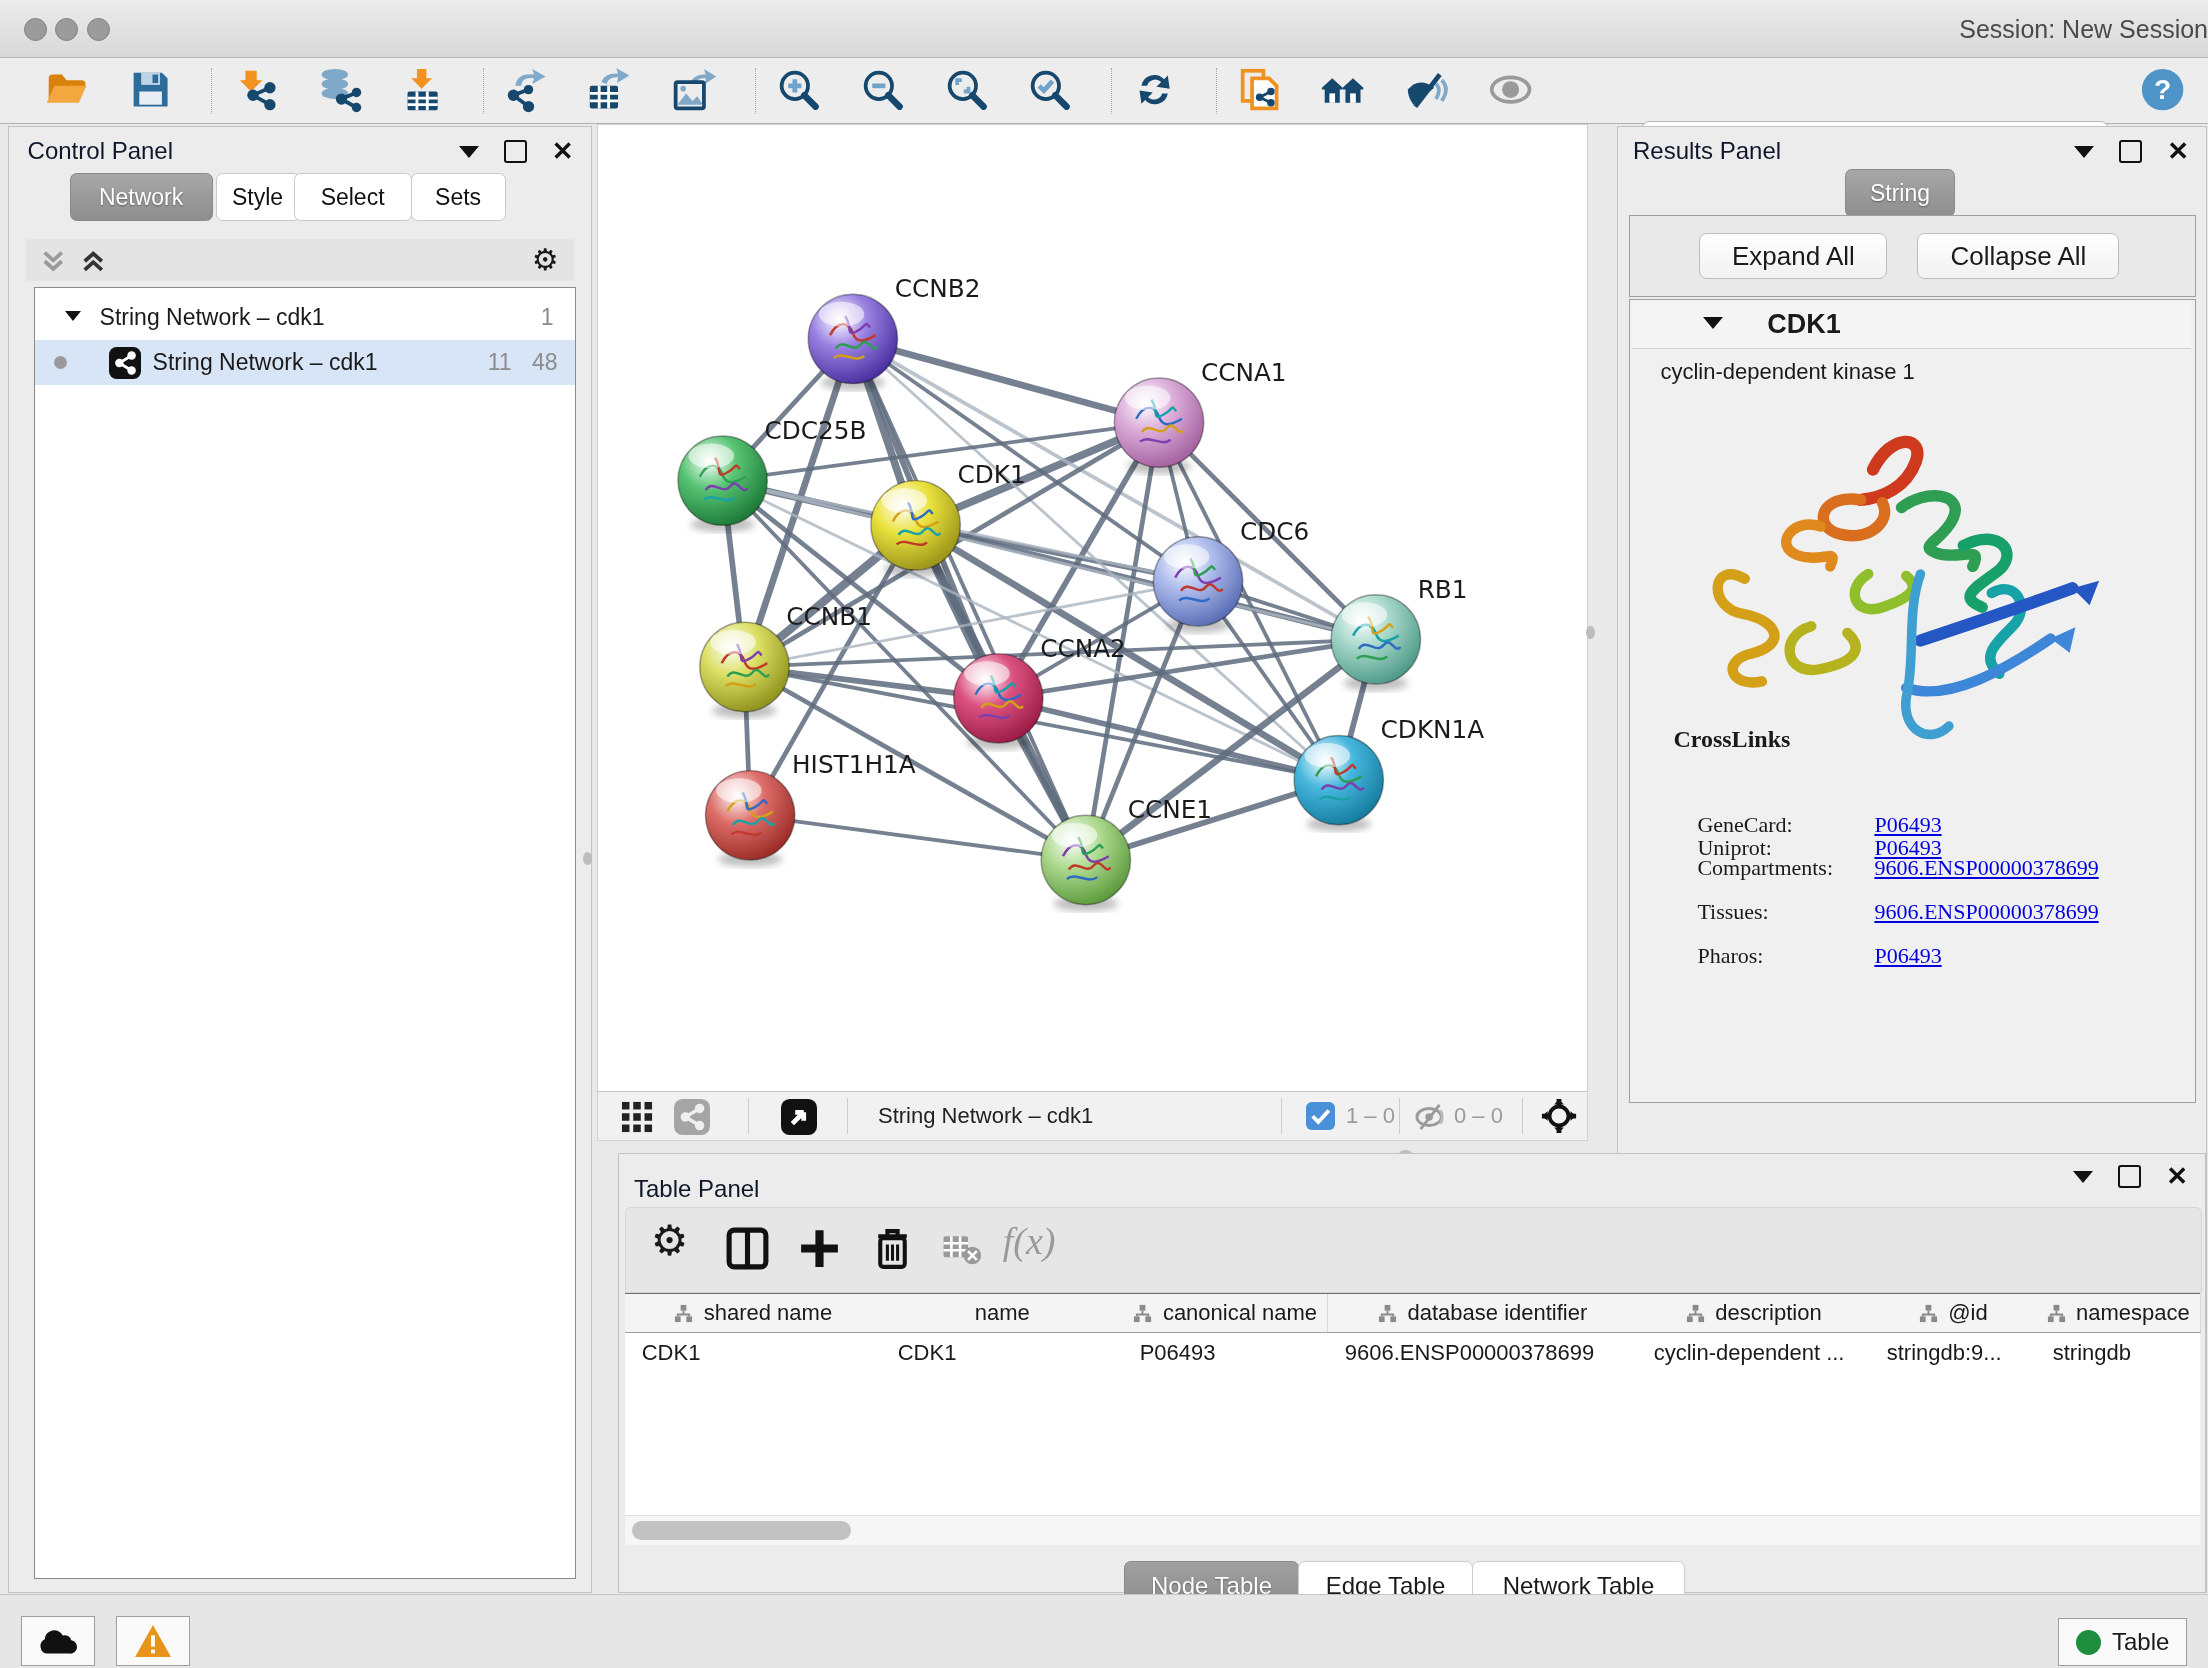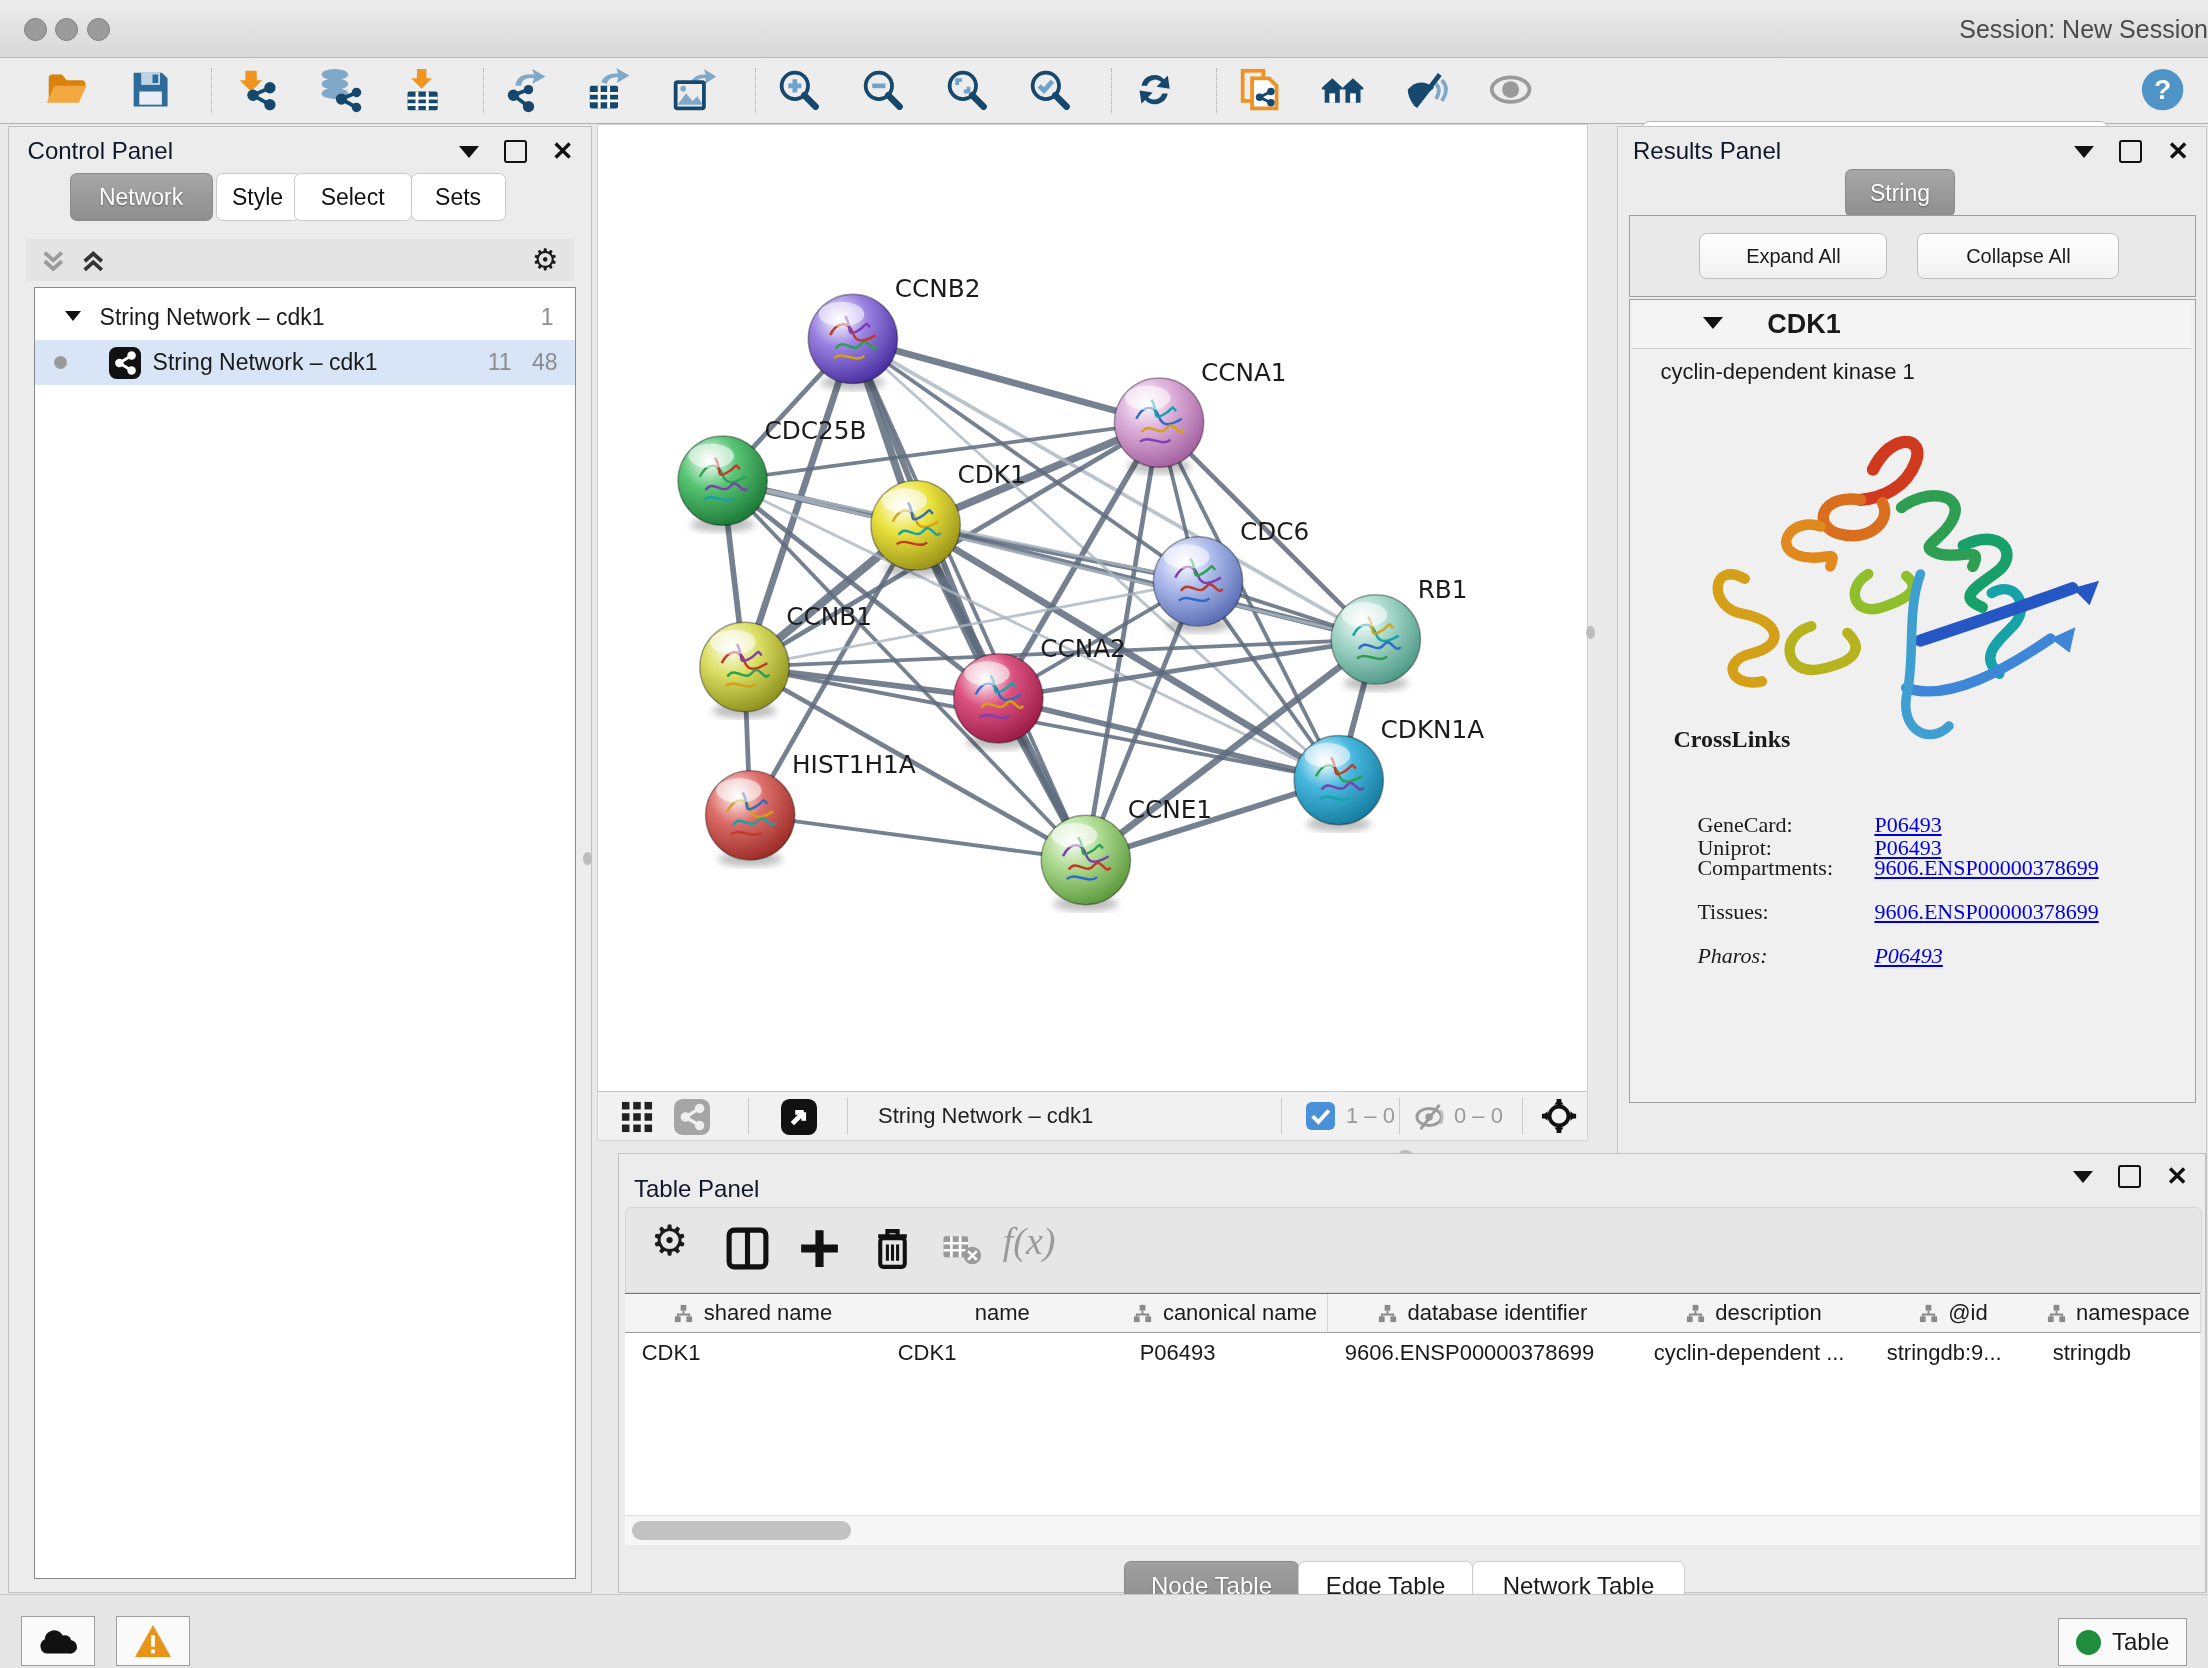--- a/index.html
+++ b/index.html
@@ -46,21 +46,21 @@
       border-top:1px solid #c4c4c4;}
   .ntb-sep{position:absolute;top:5.7px;height:36px;border-left:1px solid #cccccc;}
   #net-name{font-size:22px;color:#222;}
   .cnt-txt{font-size:22px;color:#9a9a9a;}
   .splitter-dot{width:13.3px;height:8.6px;border-radius:50%;background:#bdbdbd;}
   .vsplit-dot{width:8.6px;height:13.3px;border-radius:50%;background:#bdbdbd;}
   
   #results-panel{left:1617px;top:126px;width:588px;height:1465px;background:#ececec;border:1px solid #c2c2c2;}
   #rp-box1{left:11.4px;top:88px;width:565px;height:80px;border:1px solid #9f9f9f;background:#e9e9e9;}
   .rp-btn{position:absolute;top:17px;height:44px;background:linear-gradient(#ffffff,#f1f1f1);
-     border:1px solid #bdbdbd;border-radius:7.6px;font-size:20px;display:flex;align-items:center;justify-content:center;}
+     border:1px solid #bdbdbd;border-radius:7.6px;font-size:26px;display:flex;align-items:center;justify-content:center;}
   #rp-box2{left:11.4px;top:172px;width:565px;height:802px;border:1px solid #9f9f9f;background:#f0f0f0;}
   #rp-sec-head{position:absolute;left:1.9px;top:1.9px;width:559px;height:46px;background:#f4f4f4;border-bottom:1px solid #cfcfcf;}
   #rp-gene{font-size:27px;font-weight:bold;}
   #rp-desc{font-size:22px;}
   .serif{font-family:"Liberation Serif",serif;}
   #crosslinks-title{font-size:24px;font-weight:bold;}
   .cl-row{position:absolute;left:67px;width:485px;height:44px;font-size:22px;}
   .cl-row a{color:#0000dd;text-decoration:underline;}
   
   #table-panel{left:618px;top:1153px;width:1586px;height:438px;background:#ececec;border:1px solid #c2c2c2;}
@@ -633,21 +633,21 @@
           <path d="M255 180 C240 220 250 270 240 310 C235 345 265 360 285 340" stroke="#3f9fd0" stroke-width="10"></path>
         </g>
       </svg>
 
       <div id="crosslinks-title" class="serif abs" style="left:43px;top:426px">CrossLinks</div>
       <div id="crosslinks-rows">
           <div class="cl-row serif" style="top: 492px; margin-top: 43px;"><span>Uniprot:</span><a href="#" style="position: absolute; left: 177px;">P06493</a></div>
           <div class="cl-row serif" style="top: 512px;"><span>GeneCard:</span><a href="#" style="position: absolute; left: 177px;">P06493</a></div>
           <div class="cl-row serif" style="top: 555px;"><span>Compartments:</span><a href="#" style="position: absolute; left: 177px;">9606.ENSP00000378699</a></div>
           <div class="cl-row serif" style="top: 599px;"><span>Tissues:</span><a href="#" style="position: absolute; left: 177px;">9606.ENSP00000378699</a></div>
-          <div class="cl-row serif" style="top: 643px; font-style: italic;"><span>Pharos:</span><a href="#" style="position: absolute; left: 177px;">P06493</a></div>
+          <div class="cl-row serif" style="top: 643px;"><span>Pharos:</span><a href="#" style="position: absolute; left: 177px;">P06493</a></div>
         </div>
     </div>
   </div>
 
   <div id="table-panel" class="abs">
     <div class="panel-title abs" style="left:15px;top:21px">Table Panel</div>
     <div class="pt-icons" style="right:17px;top:11.4px">
       <div class="tri-down"></div>
       <div class="float-sq"></div>
       <div class="x-btn">✕</div>

